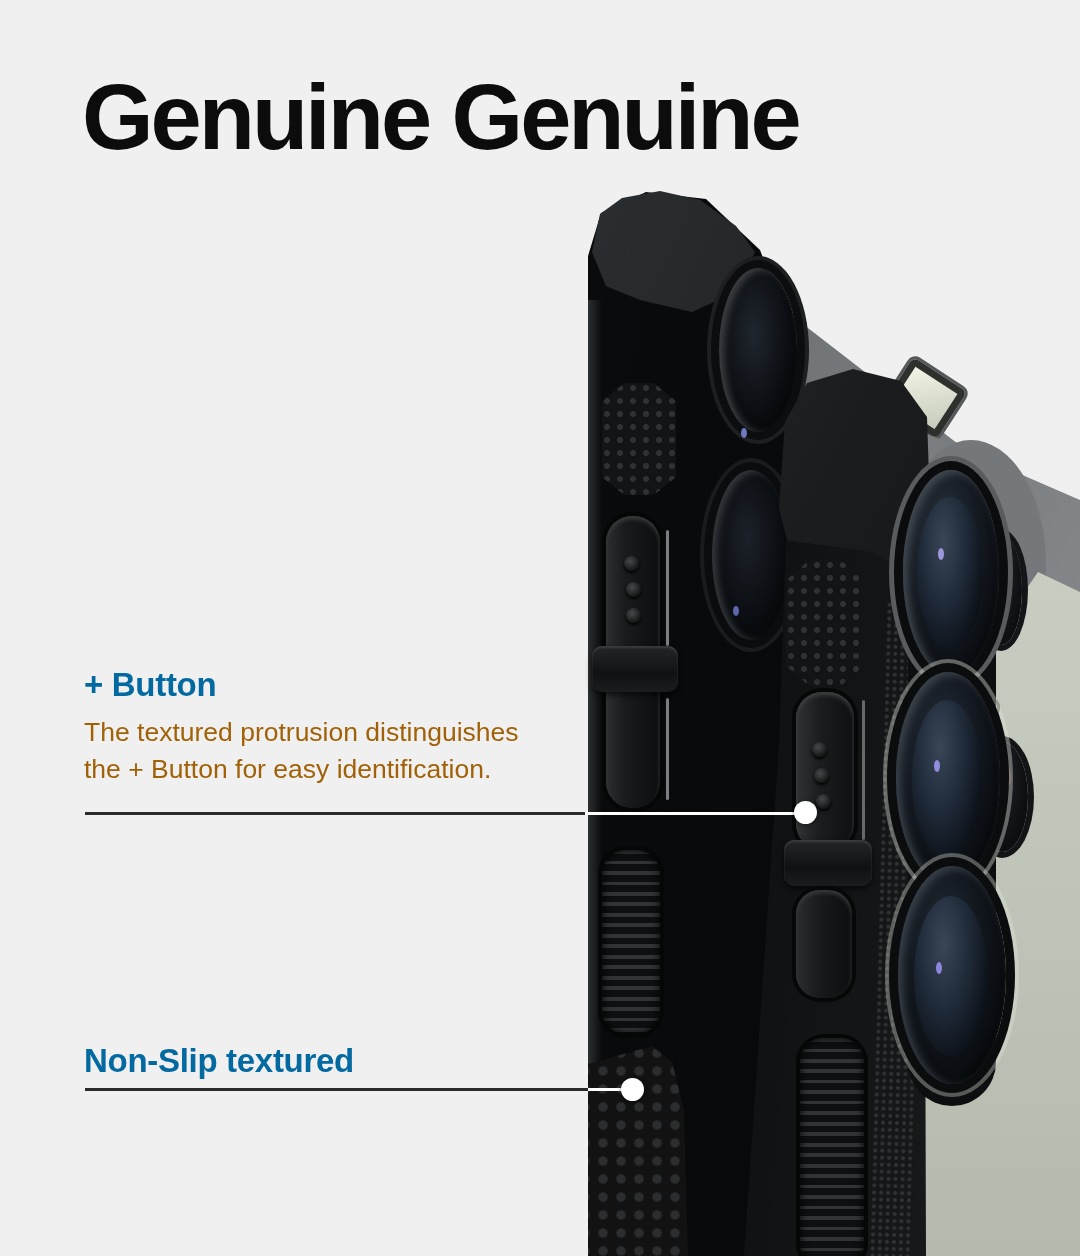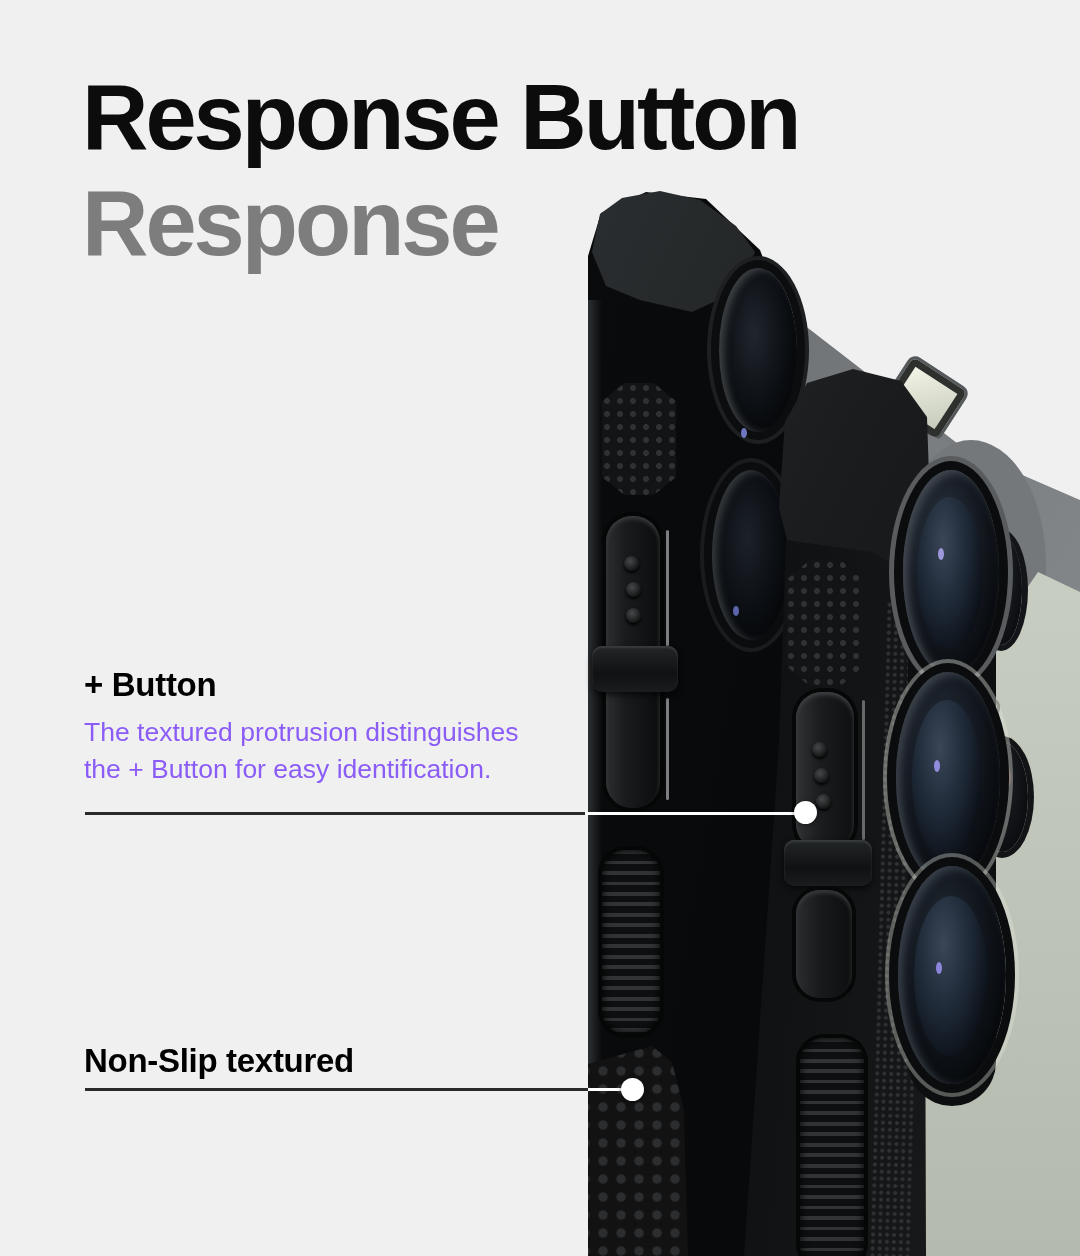--- a/index.html
+++ b/index.html
@@ -4,23 +4,23 @@
 <style>
   html,body{margin:0;padding:0;background:#f0f0f1;}
   #stage{position:relative;width:1080px;height:1256px;background:#f0f0f1;overflow:hidden;
          font-family:"Liberation Sans", sans-serif;}
   .abs{position:absolute;}
 
   
   .title-line1{left:82px;top:68px;font-size:92px;font-weight:700;letter-spacing:-3px;color:#0c0c0c;line-height:1.08;}
   .title-line2{left:82px;top:174px;font-size:92px;font-weight:700;letter-spacing:-3px;color:#7d7d7e;line-height:1.08;}
   .intro-text{left:84px;top:306px;font-size:35px;line-height:46px;color:#171717;letter-spacing:-.3px;white-space:pre-line;}
-  .callout-label{font-size:33px;font-weight:700;color:#000000;letter-spacing:-.3px;}
+  .callout-label{font-size:33px;font-weight:700;color:#0369a1;letter-spacing:-.3px;}
   .plus-label{left:84px;top:666px;}
-  .plus-desc{left:84px;top:714px;font-size:26.5px;line-height:37px;color:#8b5cf6;white-space:pre-line;}
+  .plus-desc{left:84px;top:714px;font-size:26.5px;line-height:37px;color:#a16207;white-space:pre-line;}
   .nonslip-label{left:84px;top:1042px;}
 
   
   .line-plus{left:85px;top:812px;width:722px;height:3px;
     background:linear-gradient(to right,#2a2a2a 0,#2a2a2a 500px,#ffffff 500px);}
   .line-nonslip{left:85px;top:1088px;width:549px;height:3px;
     background:linear-gradient(to right,#2a2a2a 0,#2a2a2a 503px,#ffffff 503px);}
   .callout-dot{width:23px;height:23px;border-radius:50%;background:#ffffff;box-shadow:0 1px 4px rgba(0,0,0,.45);}
   .dot-plus{left:794px;top:801px;}
   .dot-nonslip{left:621px;top:1078px;}
@@ -177,20 +177,19 @@
   <div class="abs glint" style="left:934px;top:760px;width:6px;height:12px;background:#aaa0ff;opacity:.8;border-radius:50%;"></div>
   <div class="abs lens-front-ring ring-3"></div>
   <div class="abs glass glass-3"></div>
   <div class="abs glint" style="left:936px;top:962px;width:6px;height:12px;background:#a39aff;opacity:.8;border-radius:50%;"></div>
 
   <div class="abs line-plus"></div>
   <div class="abs callout-dot dot-plus"></div>
   <div class="abs line-nonslip"></div>
   <div class="abs callout-dot dot-nonslip"></div>
 
-  <h1 class="abs title-line1" style="margin:0;">Response Button</h1>
-  <h1 class="abs title-line2" style="margin:0;">Response</h1>
+  <h1 class="abs title-line1" style="margin:0;">Genuine Genuine</h1>
   <h2 class="abs callout-label plus-label" style="margin:0;">+ Button</h2>
   <p class="abs plus-desc" style="margin:0;">The textured protrusion distinguishes
 the + Button for easy identification.</p>
   <h2 class="abs callout-label nonslip-label" style="margin:0;">Non-Slip textured</h2>
 
 </div>
 
 </body></html>

